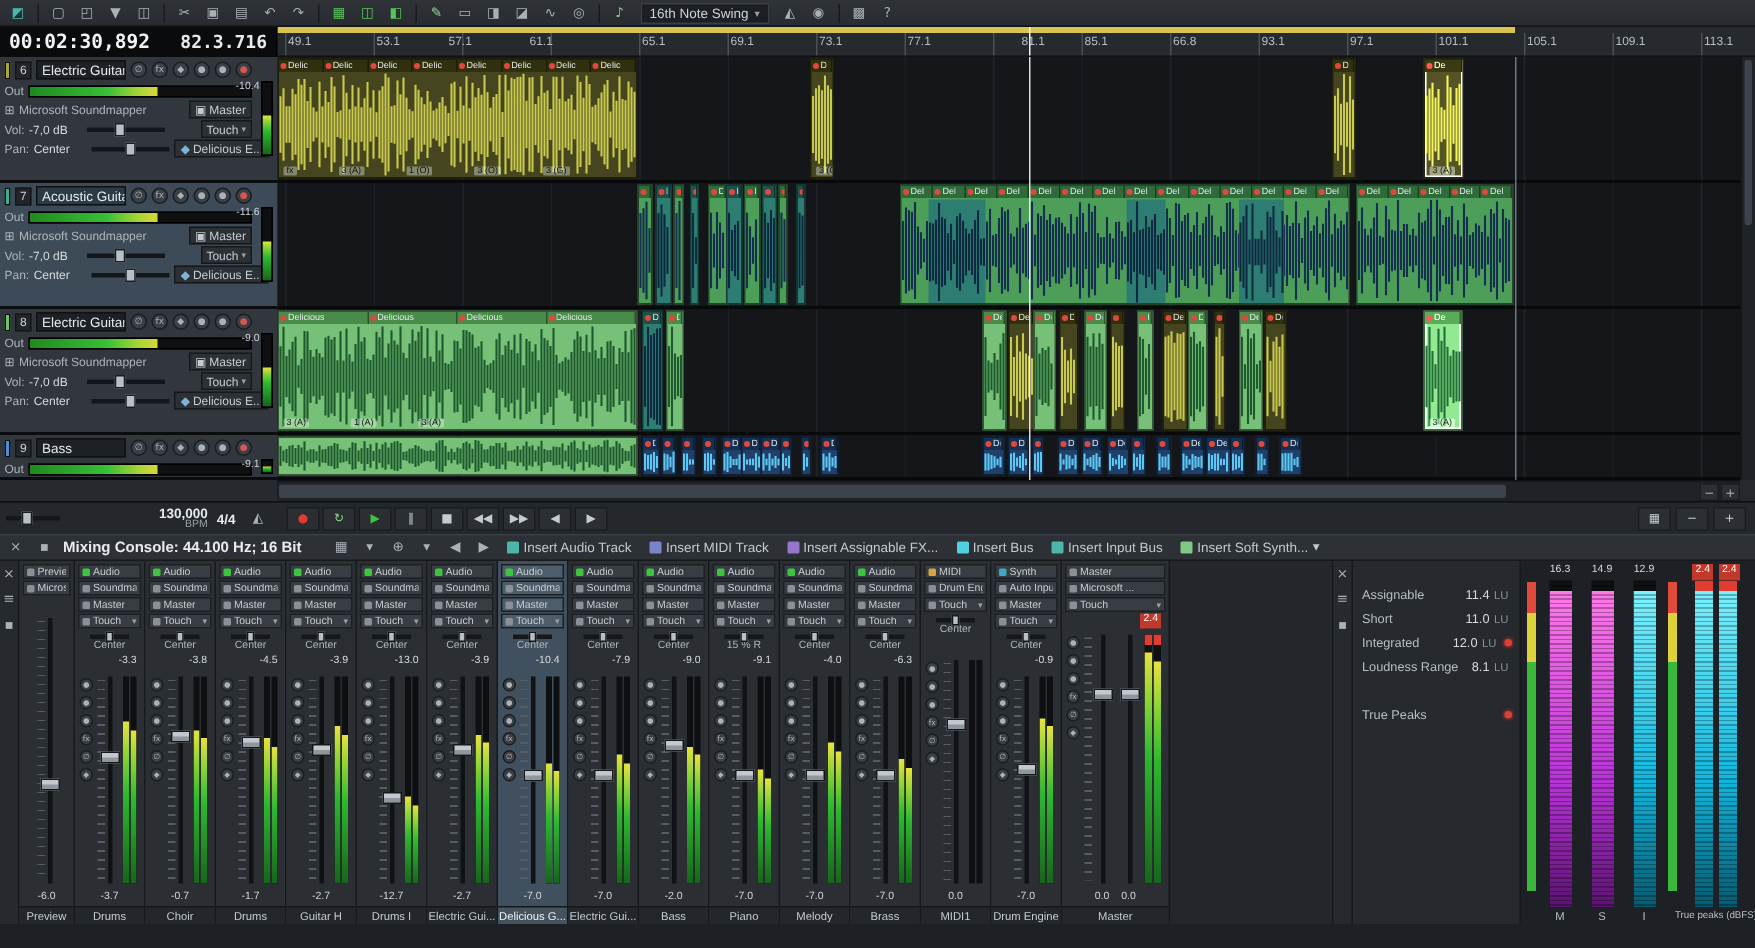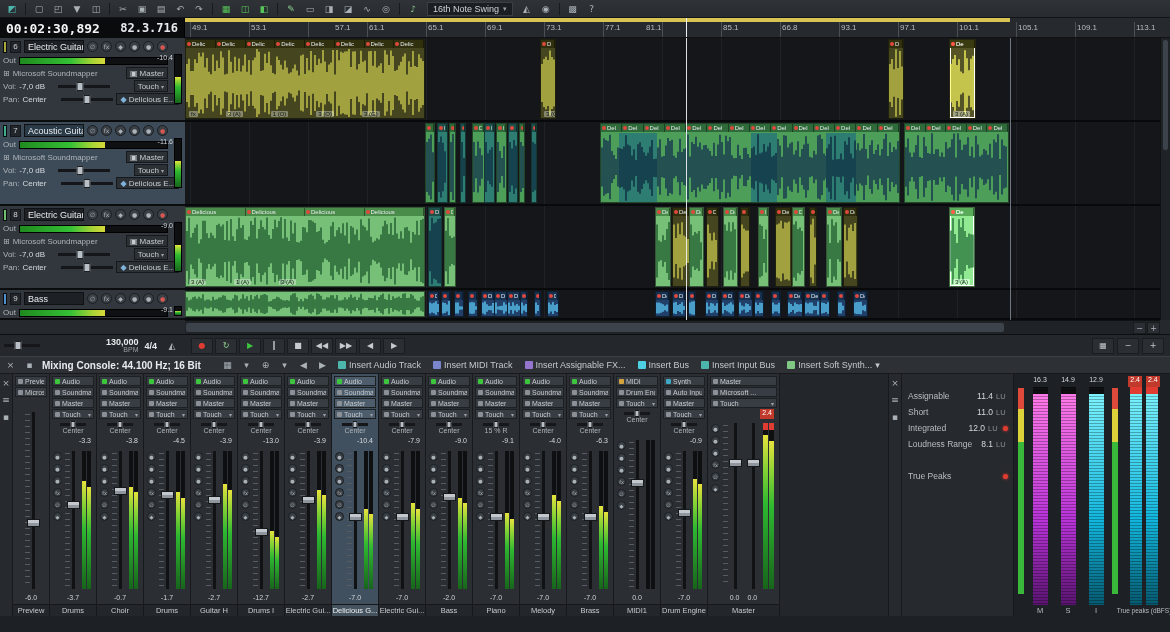--- a/index.html
+++ b/index.html
@@ -200,33 +200,33 @@
       <span class="time-main">00:02:30,892</span>
       <span class="time-beats">82.3.716</span>
     </div>
     <div class="ruler" id="ruler">
         <div class="loopbar" style="width: 825px;"></div>
         <div class="rtick" style="left: 5px;"></div>
         <div class="rticklabel" style="left: 7px;">49.1</div>
         <div class="rtick" style="left: 64px;"></div>
         <div class="rticklabel" style="left: 66px;">53.1</div>
         <div class="rtick" style="left: 123px;"></div>
-        <div class="rticklabel" style="left: 114px; margin-left: 36px;">57.1</div>
+        <div class="rticklabel" style="left: 114px;">57.1</div>
         <div class="rtick" style="left: 182px;"></div>
-        <div class="rticklabel" style="left: 184px;">61.1</div>
+        <div class="rticklabel" style="left: 168px;">61.1</div>
         <div class="rtick" style="left: 241px;"></div>
         <div class="rticklabel" style="left: 243px;">65.1</div>
         <div class="rtick" style="left: 300px;"></div>
         <div class="rticklabel" style="left: 302px;">69.1</div>
         <div class="rtick" style="left: 359px;"></div>
         <div class="rticklabel" style="left: 361px;">73.1</div>
         <div class="rtick" style="left: 418px;"></div>
         <div class="rticklabel" style="left: 420px;">77.1</div>
         <div class="rtick" style="left: 477px;"></div>
-        <div class="rticklabel" style="left: 461px;">81.1</div>
+        <div class="rticklabel" style="left: 496px;">81.1</div>
         <div class="rtick" style="left: 536px;"></div>
         <div class="rticklabel" style="left: 538px;">85.1</div>
         <div class="rtick" style="left: 595px;"></div>
         <div class="rticklabel" style="left: 597px;">66.8</div>
         <div class="rtick" style="left: 654px;"></div>
         <div class="rticklabel" style="left: 656px;">93.1</div>
         <div class="rtick" style="left: 713px;"></div>
         <div class="rticklabel" style="left: 715px;">97.1</div>
         <div class="rtick" style="left: 772px;"></div>
         <div class="rticklabel" style="left: 774px;">101.1</div>

